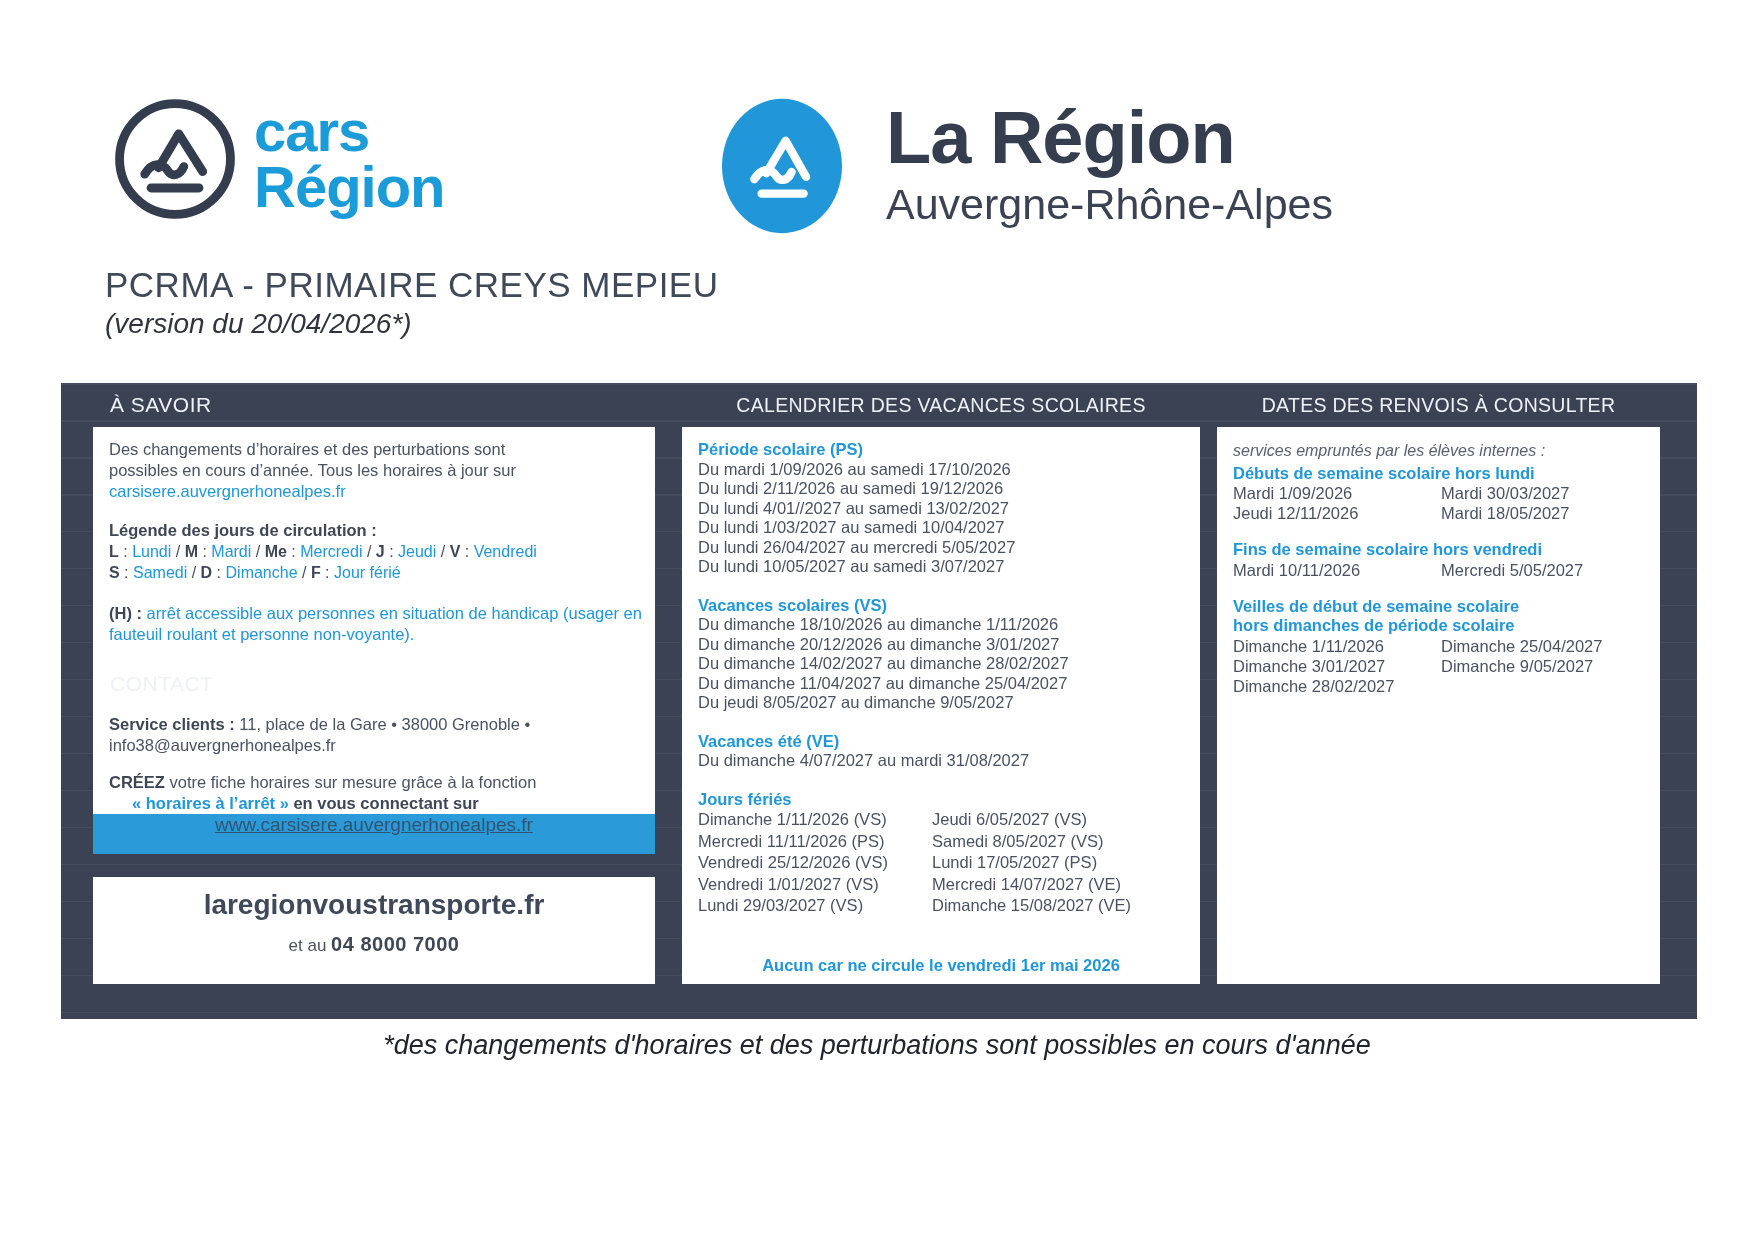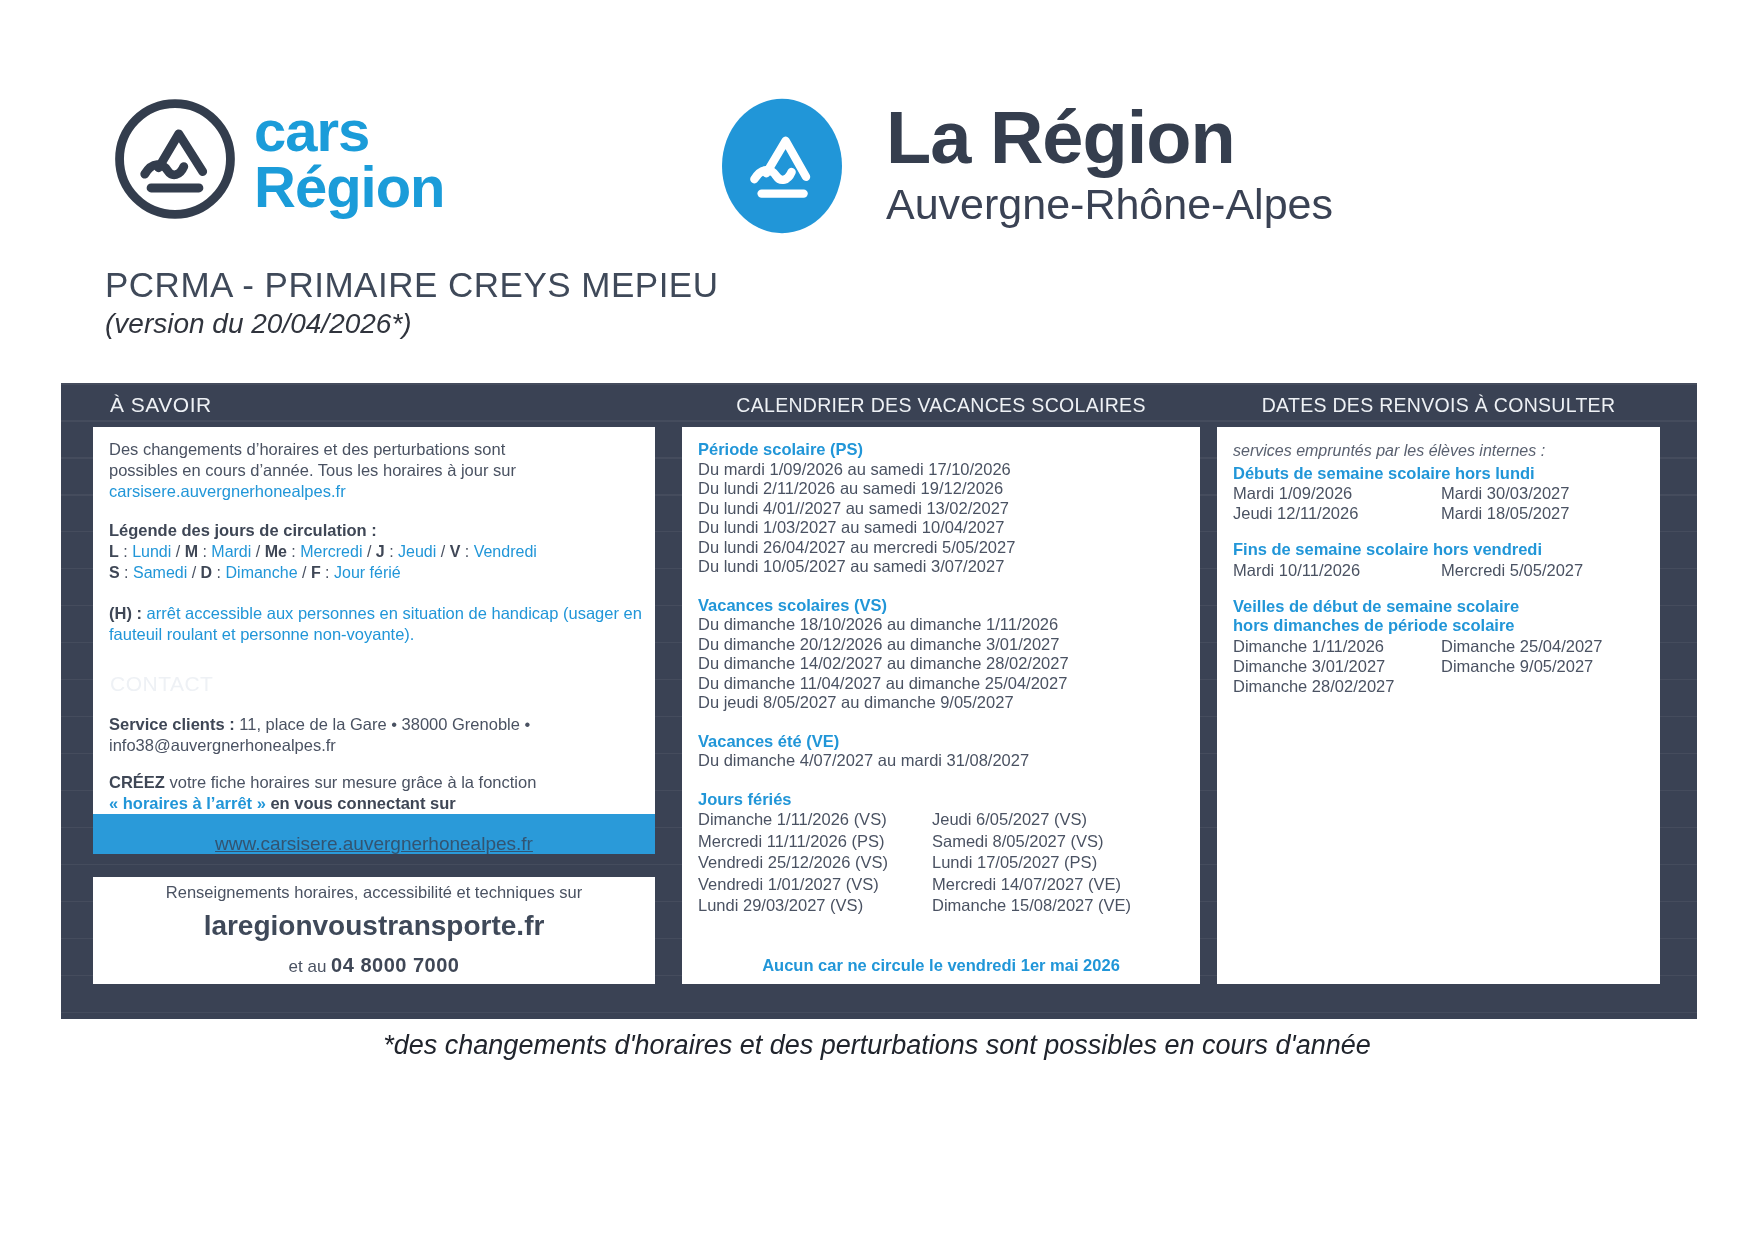--- a/index.html
+++ b/index.html
@@ -37,23 +37,23 @@
   .b1 .intro{margin:0;max-width:462px;}
   .b1 .intro .link{display:block;}
   .legend{margin:18px 0 0 0;}
   .legend-line{display:block;white-space:nowrap;font-size:16px;}
   .leg-item:last-child .sep{display:none;}
   .hinfo{margin:20px 0 0 0;max-width:540px;}
   .b2{left:32px;top:320px;width:562px;height:151px;padding:11px 8px 0 16px;}
   .b2 p{margin:0;max-width:520px;}
   .creez{margin-top:16px !important;}
   .creez .line{display:block;}
-  .link-bold{font-weight:bold;color:#2196d8;text-decoration:none;}
+  .link-bold{font-weight:bold;color:#2196d8;text-decoration:none;margin-left:23px;}
   .banner{position:absolute;left:0;bottom:0;width:562px;height:40px;background:#2a9ad9;
-    display:flex;align-items:flex-end;justify-content:center;}
+    display:flex;align-items:flex-start;justify-content:center;}
   .banner a{color:rgba(52,66,88,0.8);font-size:19px;text-decoration:underline;}
   .b3{left:32px;top:494px;width:562px;height:107px;text-align:center;padding-top:5px;}
   .b3 .r2{font-size:28px;font-weight:bold;color:#3f4959;margin-top:7px;line-height:32px;}
   .b3 .r3{margin-top:13px;font-size:17px;}
   .b3 .r3 strong{font-size:20px;letter-spacing:0.5px;}
 
   
   .b-cal{left:621px;top:44px;width:518px;height:557px;padding:13px 10px 0 16px;font-size:16.5px;line-height:19.5px;}
   .cal-title{color:#2196d8;font-weight:bold;}
   .cal-section{margin-bottom:19px;}
@@ -164,21 +164,20 @@
       <p class="creez">
         <span class="line"><strong>CRÉEZ</strong> <span>votre fiche horaires sur mesure grâce à la fonction</span></span>
         <span class="line"><a class="link-bold" href="#">« horaires à l’arrêt »</a> <strong>en vous connectant sur</strong></span>
       </p>
       <div class="banner">
         <a href="#">www.carsisere.auvergnerhonealpes.fr</a>
       </div>
     </div>
 
     <div class="box b3">
-      <div class="r1">Renseignements horaires, accessibilité et techniques sur</div>
       <div class="r2">laregionvoustransporte.fr</div>
       <div class="r3">
         <span>et au</span>
         <strong>04 8000 7000</strong>
       </div>
     </div>
 
     <div class="box b-cal">
       <div class="cal-section">
         <div class="cal-title">Période scolaire (PS)</div>

